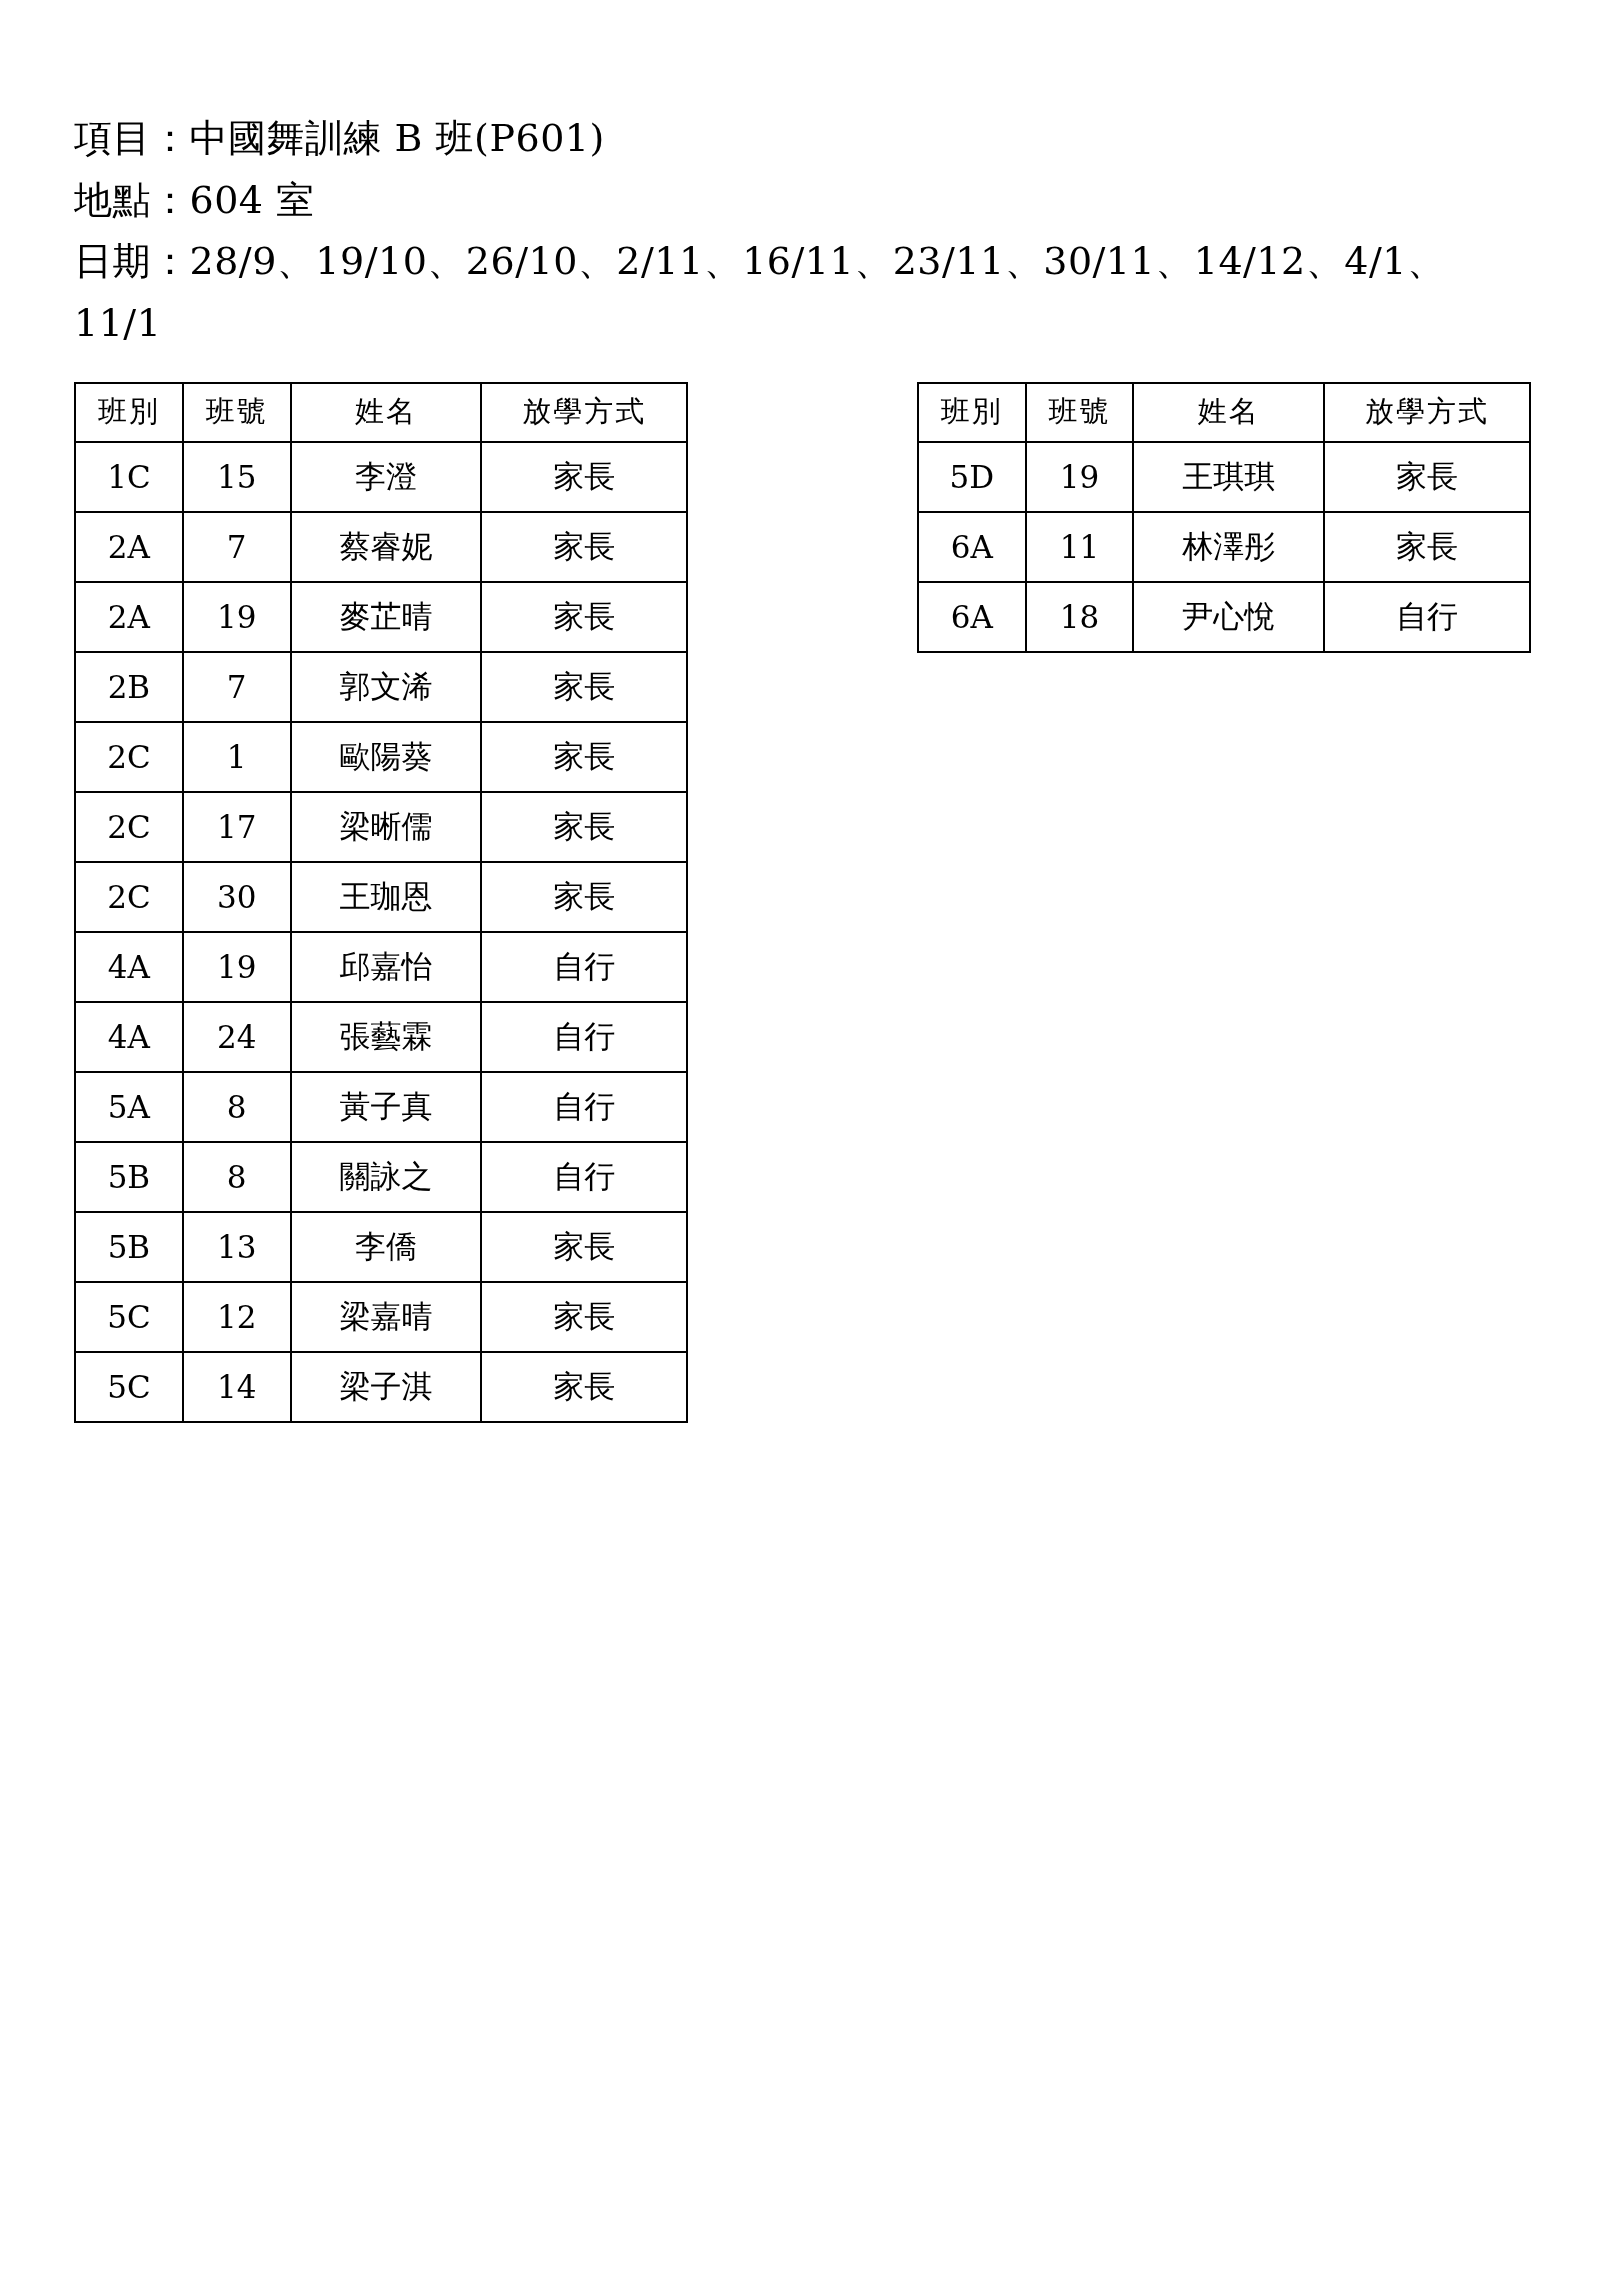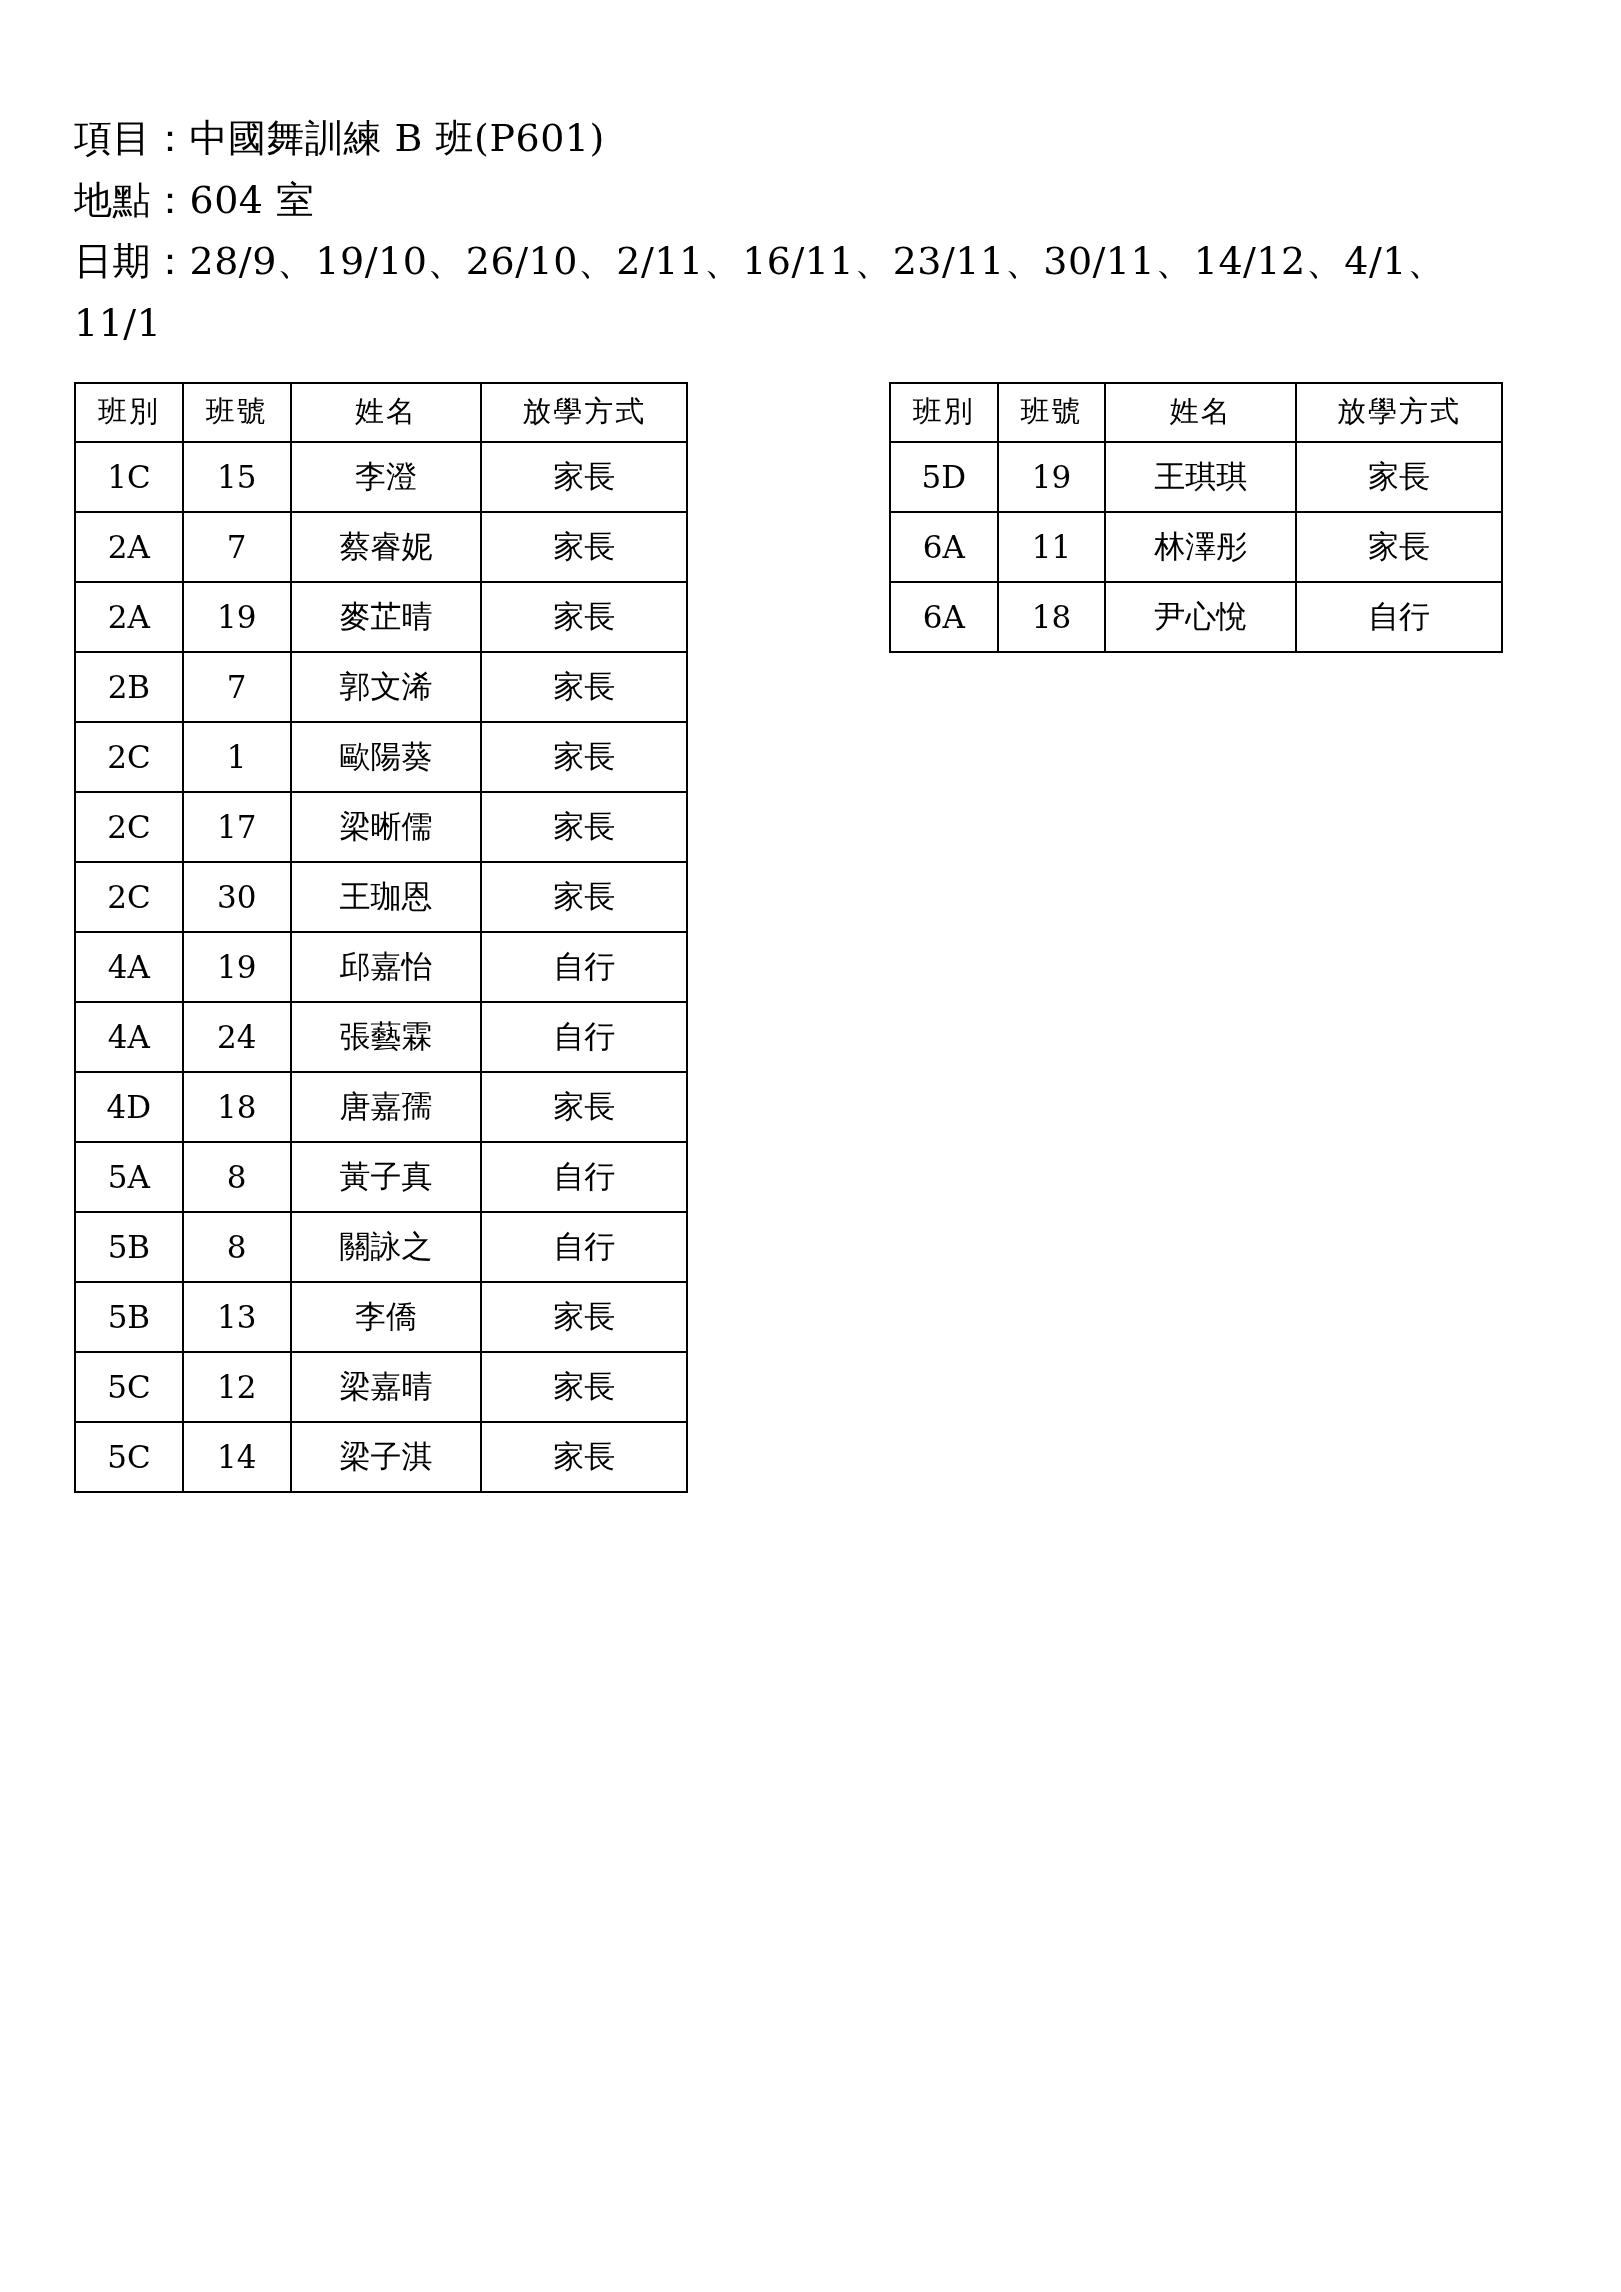--- a/index.html
+++ b/index.html
@@ -9,21 +9,21 @@
   }
   body {
     width: 1621px;
     height: 2293px;
     font-family: "DejaVu Serif", "Liberation Serif", serif;
     color: #000000;
     position: relative;
     overflow: hidden;
   }
   .page {
-    padding: 108px 118px 0 74px;
+    padding: 108px 90px 0 74px;
     box-sizing: border-box;
   }
   .header-block {
     font-size: 38px;
     line-height: 1.62;
     letter-spacing: 0.5px;
     margin-bottom: 27.4px;
   }
   .header-line {
     white-space: pre-wrap;
@@ -132,26 +132,20 @@
           <td class="col-name">邱嘉怡</td>
           <td class="col-method">自行</td>
         </tr>
         <tr>
           <td class="col-class latin">4A</td>
           <td class="col-num latin">24</td>
           <td class="col-name">張藝霖</td>
           <td class="col-method">自行</td>
         </tr>
         <tr>
-          <td class="col-class latin">4D</td>
-          <td class="col-num latin">18</td>
-          <td class="col-name">唐嘉孺</td>
-          <td class="col-method">家長</td>
-        </tr>
-        <tr>
           <td class="col-class latin">5A</td>
           <td class="col-num latin">8</td>
           <td class="col-name">黃子真</td>
           <td class="col-method">自行</td>
         </tr>
         <tr>
           <td class="col-class latin">5B</td>
           <td class="col-num latin">8</td>
           <td class="col-name">關詠之</td>
           <td class="col-method">自行</td>

